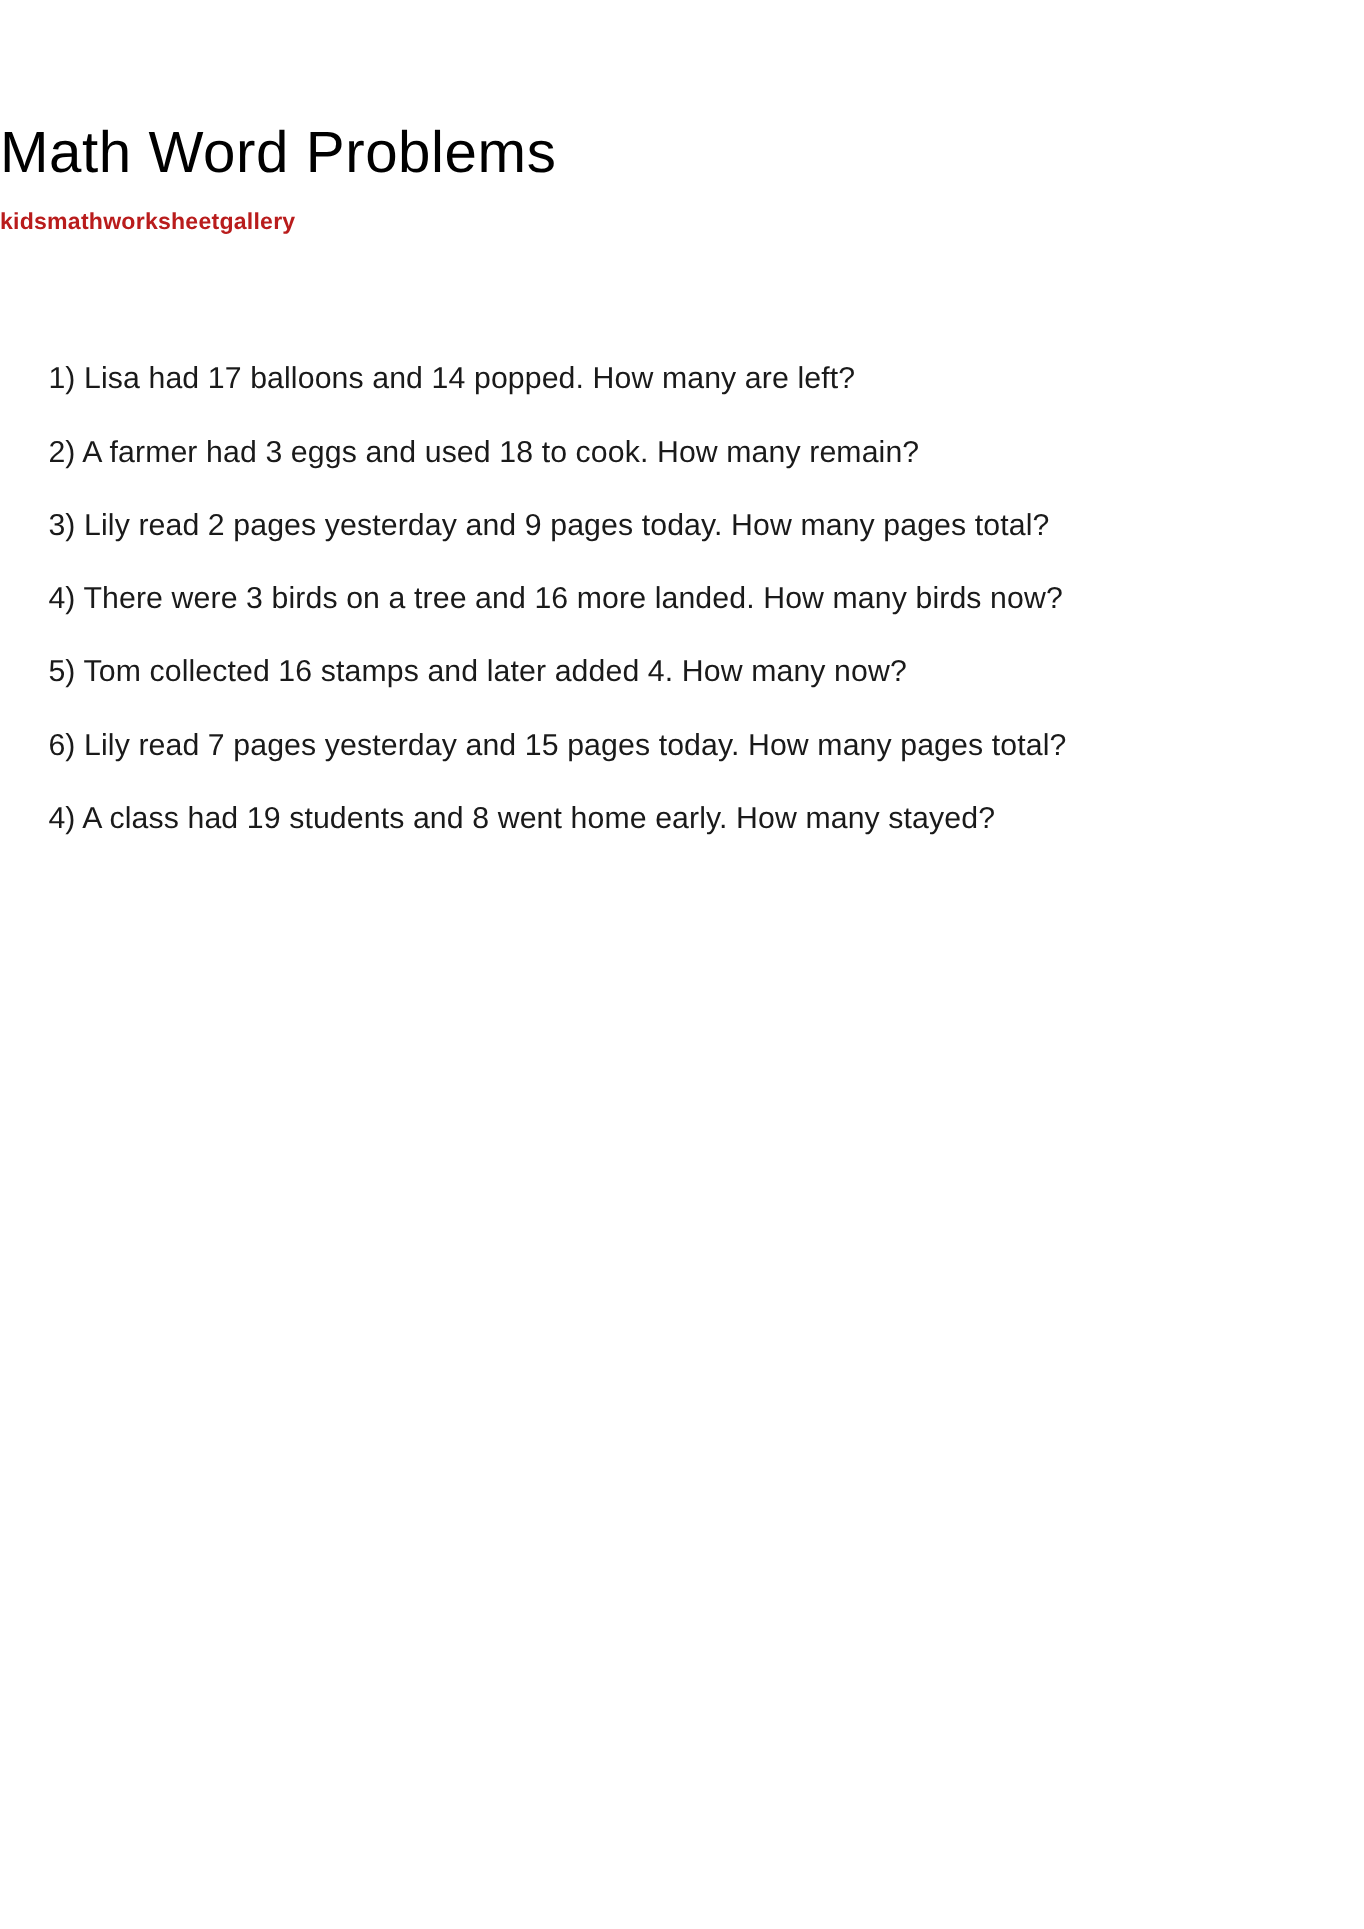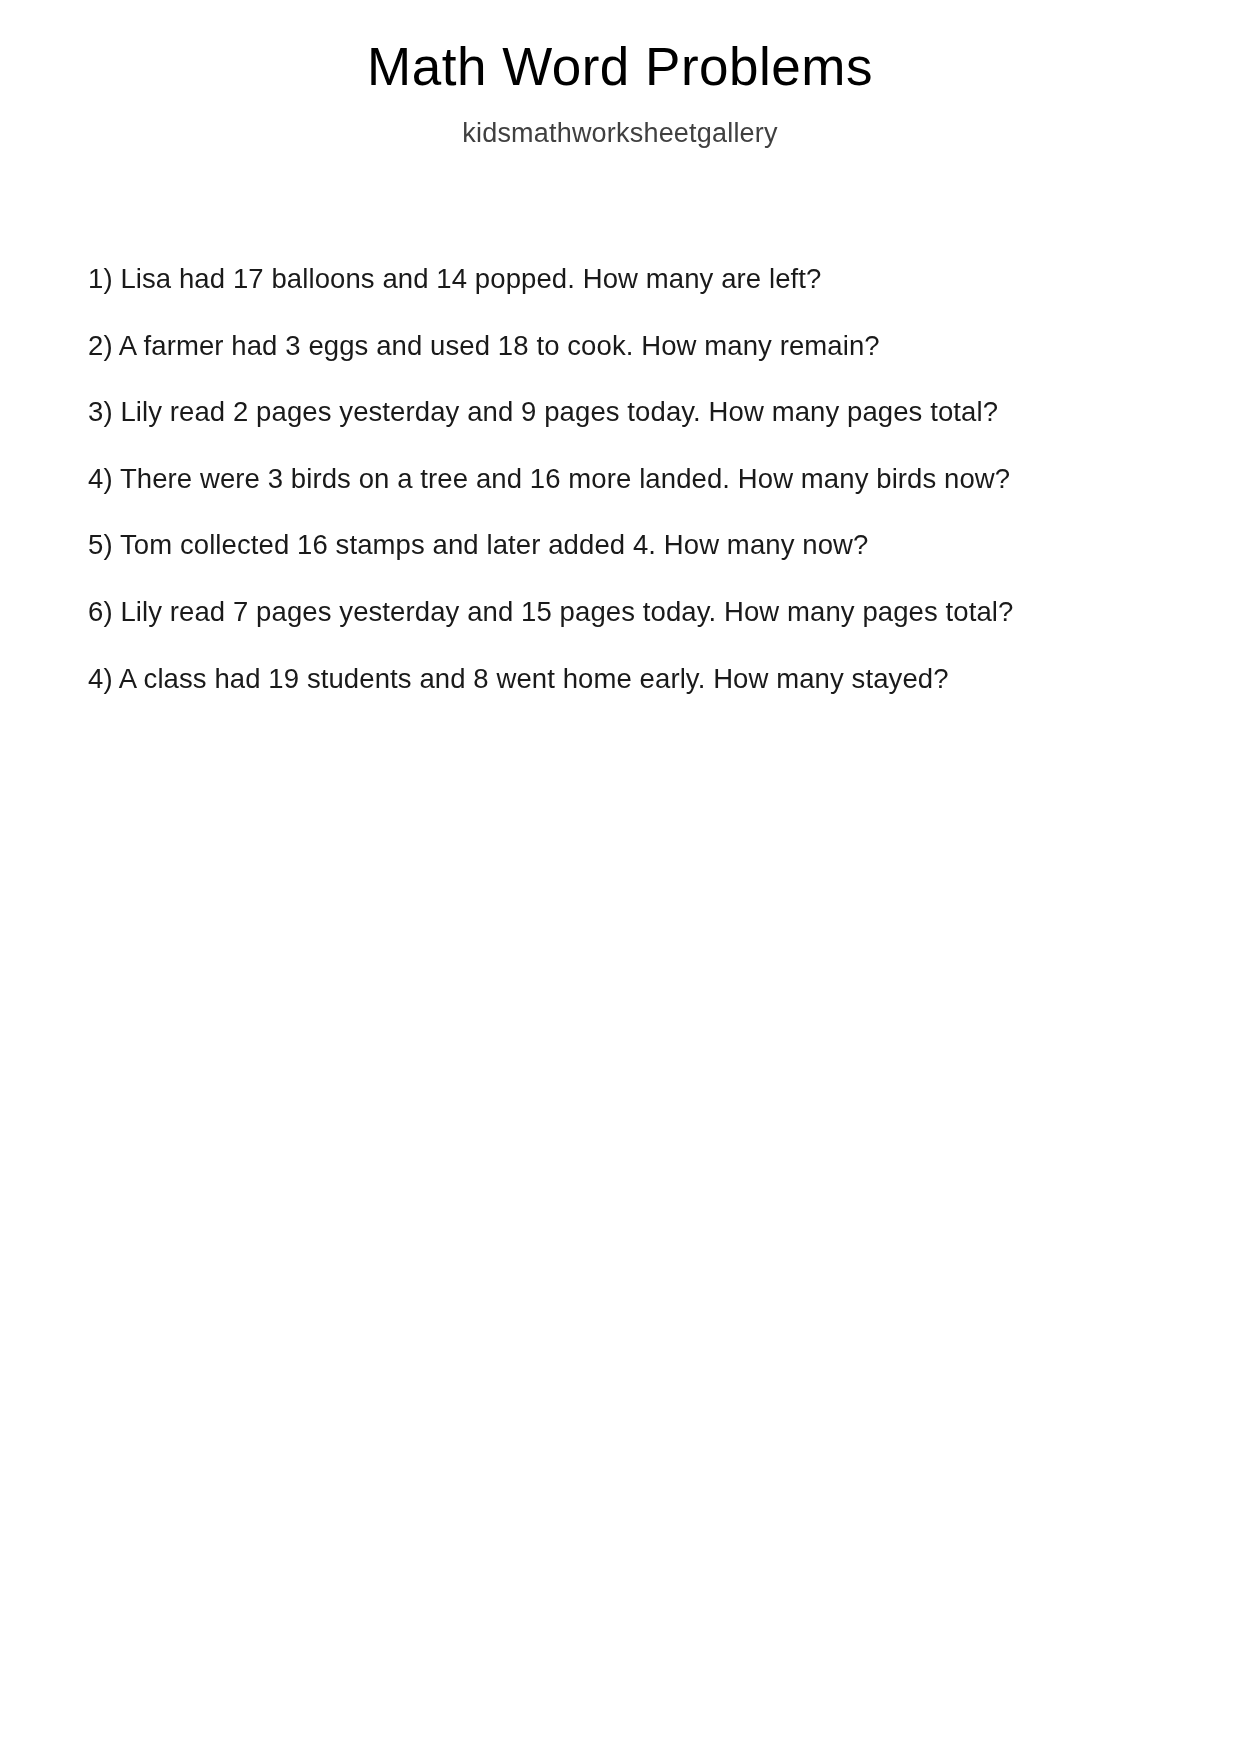--- a/index.html
+++ b/index.html
@@ -15,41 +15,40 @@
     -webkit-font-smoothing: antialiased;
   }
   .page {
     position: relative;
     width: 1240px;
     height: 1754px;
     box-sizing: border-box;
     background: #ffffff;
   }
   .header {
-    text-align: center;
-    padding-top: 38px;
+    padding-top: 110px;
   }
   .doc-title {
     font-size: 53px;
     font-weight: 400;
     letter-spacing: 0.5px;
     line-height: 1.1;
     margin: 0;
     color: #000000;
   }
   .doc-subtitle {
-    font-size: 27px;
-    font-weight: 400;
-    color: #404040;
+    font-size: 21px;
+    font-weight: 700;
+    color: #b91c1c;
     margin-top: 22px;
     letter-spacing: 0.2px;
   }
   .problems {
     margin-top: 110px;
-    padding-left: 88px;
+    padding-left: 44px;
     padding-right: 92px;
   }
   .problem {
     font-size: 27.5px;
     line-height: 1.42;
     color: #1a1a1a;
     margin-bottom: 26px;
     letter-spacing: 0.1px;
   }
 </style>

